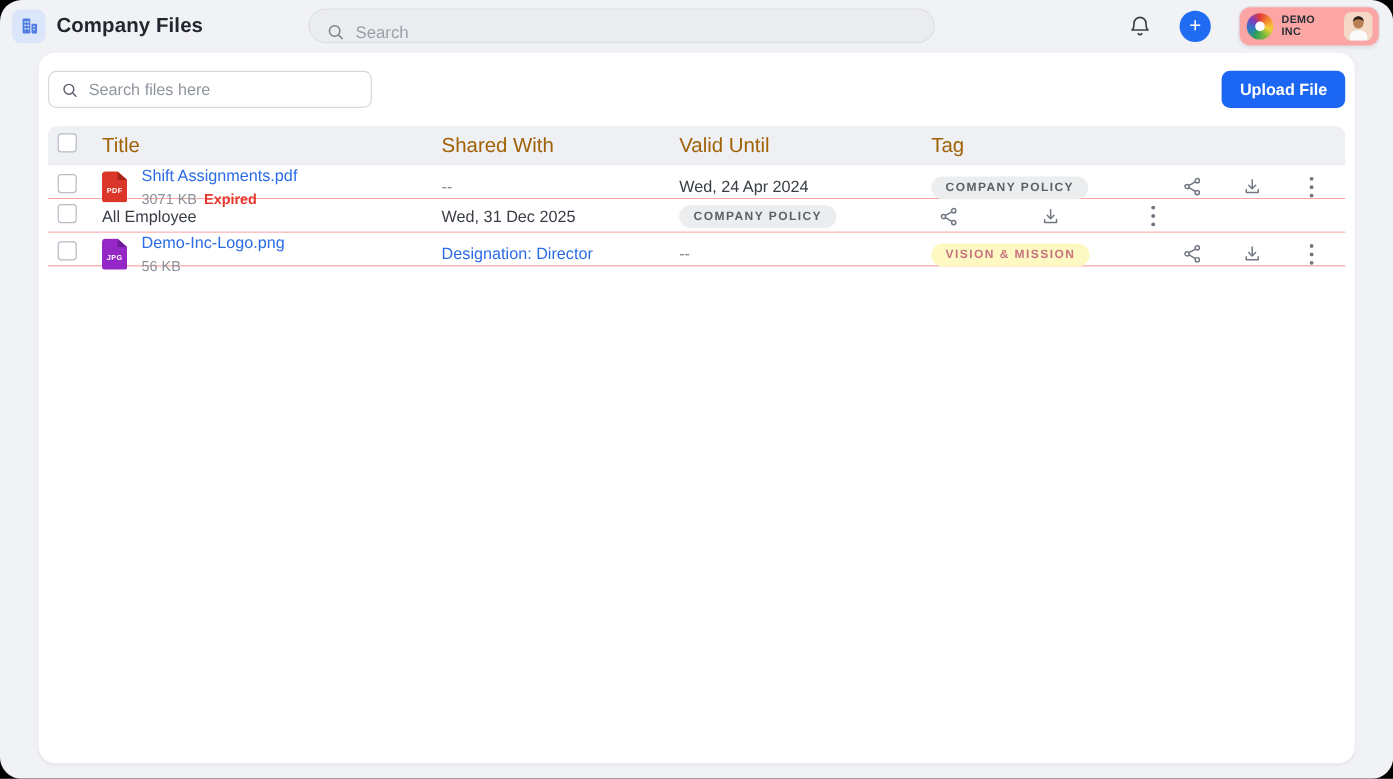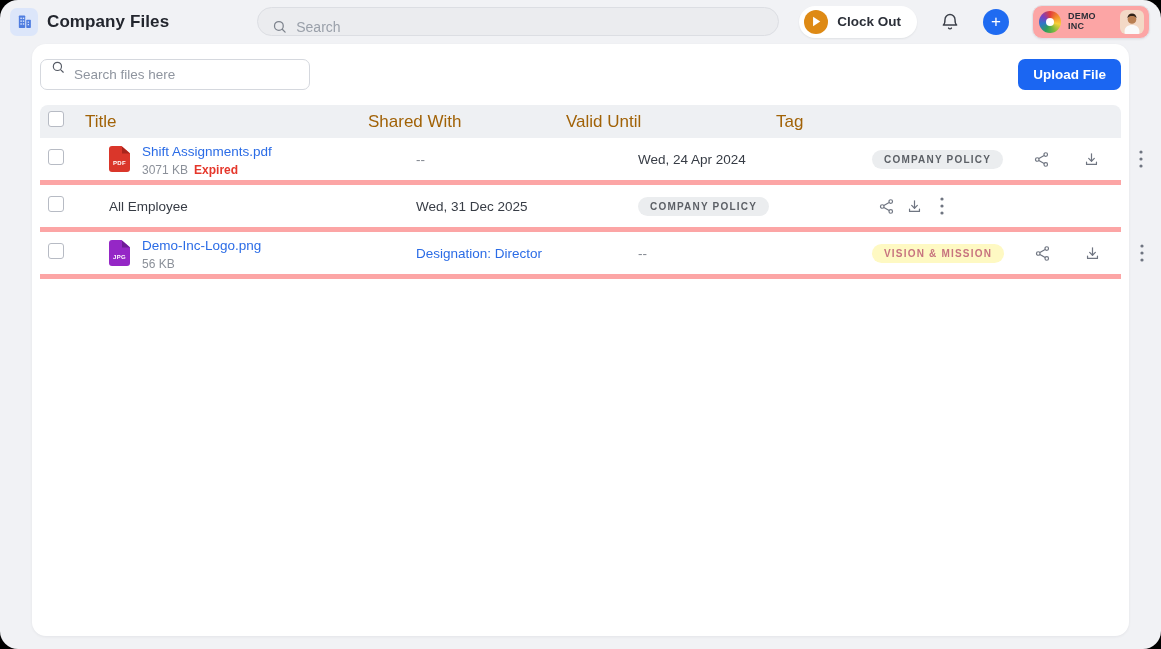--- a/index.html
+++ b/index.html
@@ -100,21 +100,21 @@
     border-radius: 14px;
     padding: 15px 8px 0;
     box-shadow: 0 1px 3px rgba(16,24,40,.06);
     display: flex; flex-direction: column;
   }
   .toolbar {
     display: flex; align-items: center; justify-content: space-between;
     padding-bottom: 15px;
   }
   .search-files {
-    display: flex; gap: 9px;
+    display: flex; align-items: center; gap: 9px;
     width: 270px; height: 31px;
     border: 1px solid #d5d8de; border-radius: 7px;
     padding: 0 10px; background: #fff; color: #565b65;
   }
   .search-files input {
     border: none; outline: none; width: 100%;
     font-size: 13.5px; color: #3a3f49;
     font-family: "Liberation Sans", sans-serif;
   }
   .search-files input::placeholder { color: #8f959f; }
@@ -132,21 +132,21 @@
     grid-template-columns: 37px 283px 198px 210px 1fr 132px;
     align-items: center;
     padding: 0 10px 0 8px;
   }
   .thead {
     height: 33px;
     background: #eef0f3;
     border-radius: 8px 8px 0 0;
     color: #a16207; font-size: 17px;
   }
-  .trow { height: 47px; border-bottom: 5px solid #fca5a5; background: #fff; gap: 24px; }
+  .trow { height: 28px; border-bottom: 1px solid #fca5a5; background: #fff; }
 
   .checkbox {
     width: 16px; height: 16px;
     border: 1.5px solid #b7bbc4; border-radius: 3px;
     background: #fff; display: inline-block; cursor: pointer;
   }
 
   .cell-title { display: flex; align-items: center; gap: 12px; }
   .file-icon {
     width: 21px; height: 26px; position: relative; flex: 0 0 auto;
@@ -221,28 +221,20 @@
       <span style="display:flex">
         <svg width="15" height="15" viewBox="0 0 24 24" fill="none" stroke="currentColor" stroke-width="2" stroke-linecap="round">
           <circle cx="11" cy="11" r="7"></circle>
             <line x1="16.8" y1="16.8" x2="21" y2="21"></line>
         </svg>
       </span>
       <input type="text" placeholder="Search" style="">
     </div>
 
     <div class="topbar-right">
-      <button class="clock-pill">
-        <span class="play-circle">
-          <svg width="9" height="11" viewBox="0 0 10 12" fill="#fff">
-              <path d="M1.2 0.8l8 5.2-8 5.2z"></path>
-            </svg>
-        </span>
-        <span class="clock-label">Clock Out</span>
-      </button>
 
       <button class="bell-btn">
         <svg width="20" height="20" viewBox="0 0 24 24" fill="none" stroke="#3c4049" stroke-width="1.7" stroke-linecap="round" stroke-linejoin="round">
           <path d="M18 9a6 6 0 10-12 0c0 5.2-2 6.6-2 6.6h16s-2-1.4-2-6.6"></path>
           <path d="M10.3 19.3a2 2 0 003.4 0"></path>
         </svg>
       </button>
 
       <button class="plus-btn">
         <span>+</span>

